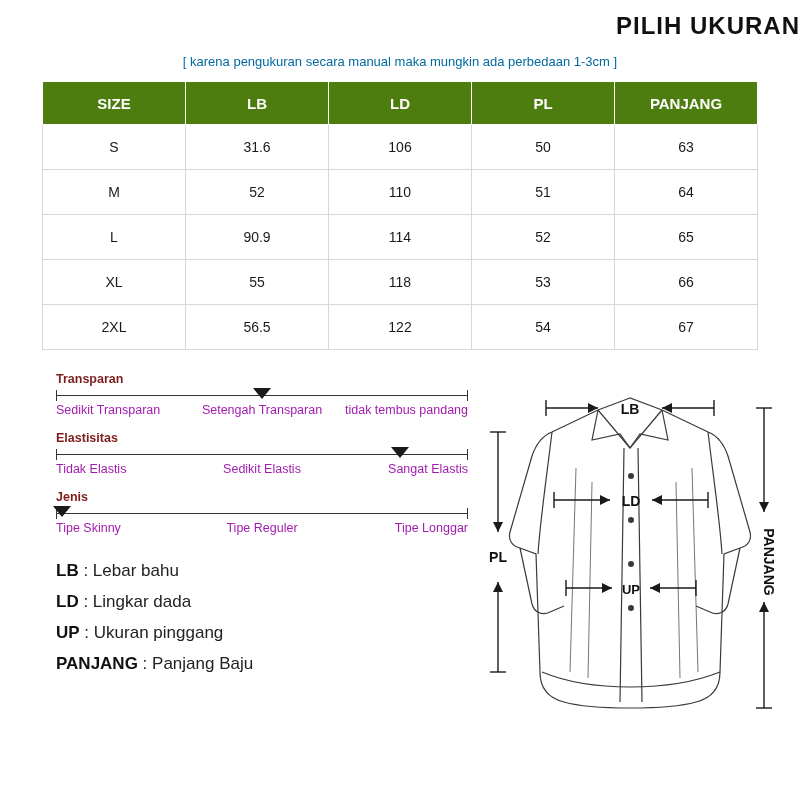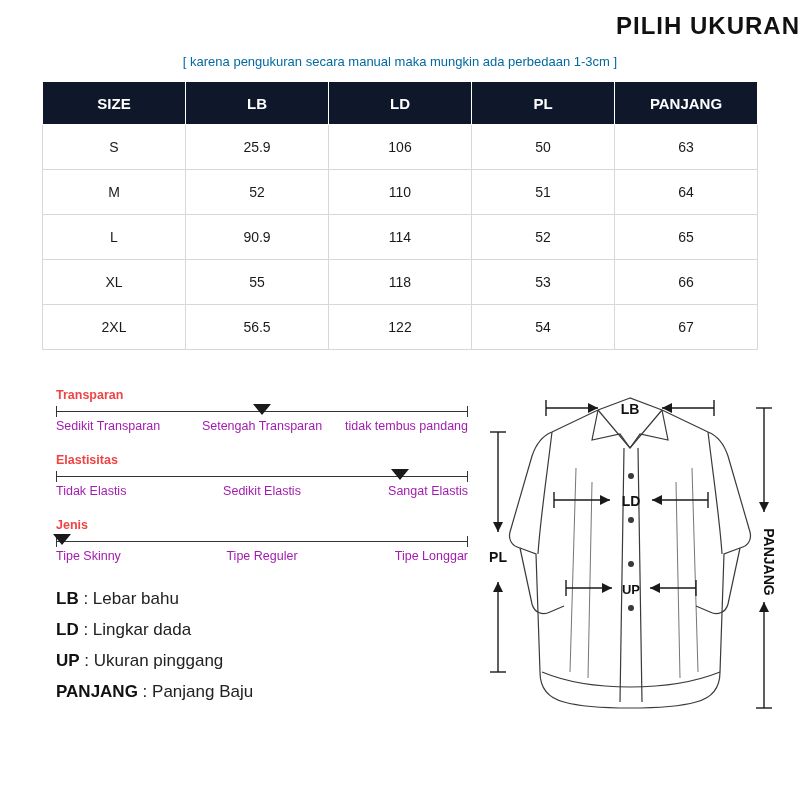--- a/index.html
+++ b/index.html
@@ -35,21 +35,21 @@
     margin-top: 14px;
     margin-bottom: 12px;
   }
   table.size-table {
     border-collapse: collapse;
     width: 716px;
     margin: 0 auto;
     table-layout: fixed;
   }
   table.size-table th {
-    background: #0f172a;
+    background: #4d7c0f;
     color: #ffffff;
     font-size: 15px;
     font-weight: bold;
     height: 40px;
     border: 1px solid #ffffff;
     text-align: center;
   }
   table.size-table td {
     height: 42px;
     border: 1px solid #d8d8d8;
@@ -72,23 +72,22 @@
     top: 0;
     width: 430px;
   }
   .scale-block {
     margin-bottom: 10px;
     position: relative;
   }
   .scale-label {
     font-size: 12.5px;
     font-weight: bold;
-    color: #ef4444;
+    color: #7f1d1d;
     margin-bottom: 3px;
-    margin-top: 16px;
   }
   .scale-line {
     position: relative;
     height: 12px;
     width: 412px;
   }
   .scale-line .bar {
     position: absolute;
     left: 0;
     top: 6px;
@@ -161,21 +160,21 @@
         <th>SIZE</th>
         <th>LB</th>
         <th>LD</th>
         <th>PL</th>
         <th>PANJANG</th>
       </tr>
     </thead>
     <tbody>
       <tr>
         <td>S</td>
-        <td>25.9</td>
+        <td>31.6</td>
         <td>106</td>
         <td>50</td>
         <td>63</td>
       </tr>
       <tr>
         <td>M</td>
         <td>52</td>
         <td>110</td>
         <td>51</td>
         <td>64</td>

